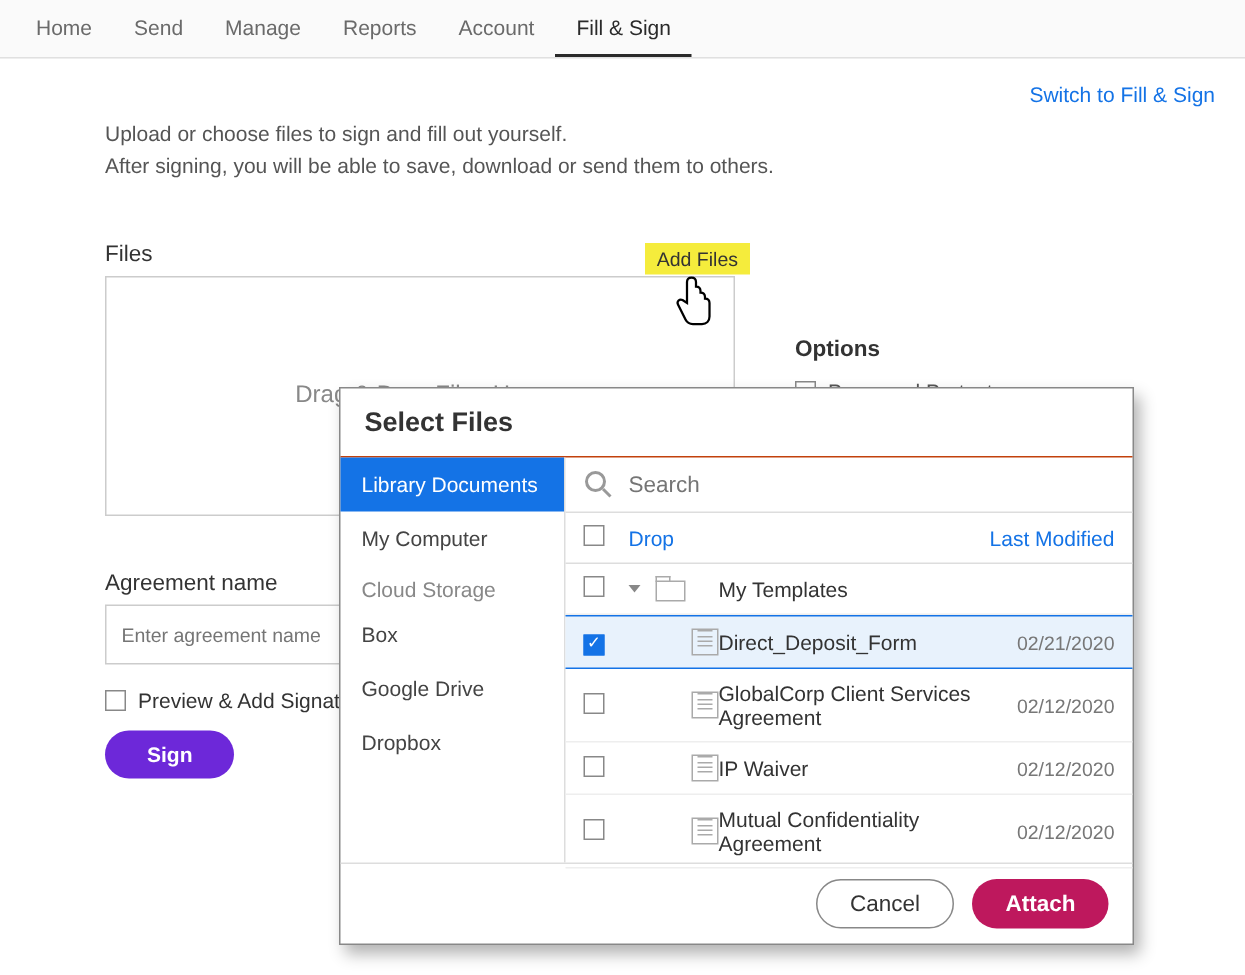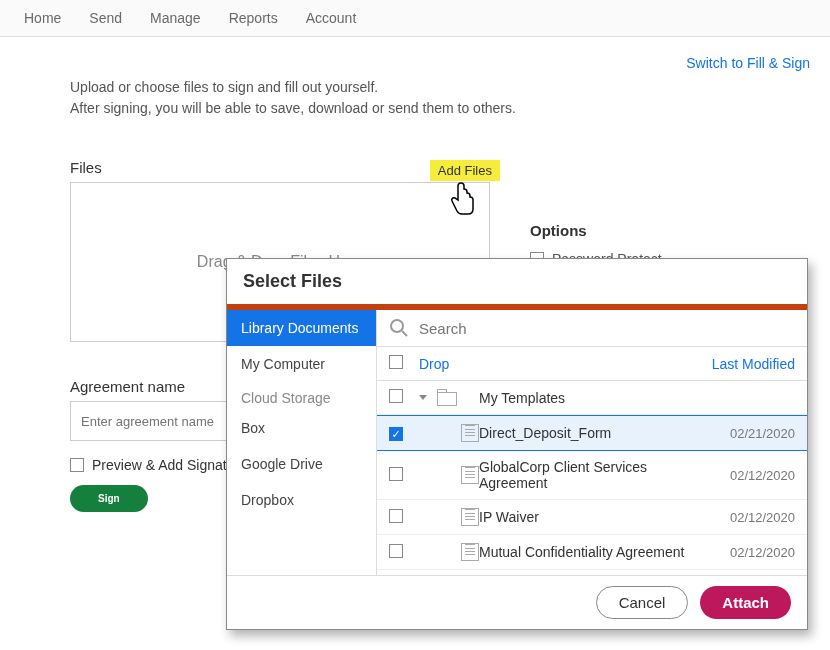--- a/index.html
+++ b/index.html
@@ -17,26 +17,26 @@
   .add-files { position: absolute; top: -22px; right: -10px; background: #f5ec3c; color: #333; font-size: 13px; padding: 3px 8px; cursor: pointer; z-index: 3; }
   .cursor { position: absolute; top: 0px; right: 10px; z-index: 4; pointer-events: none; }
   .options-col { width: 230px; padding-top: 40px; }
   .options-col h4 { font-size: 15px; font-weight: 600; margin-bottom: 12px; }
   .options-col .opt { display: flex; align-items: center; gap: 8px; color: #555; }
   .chk { width: 14px; height: 14px; border: 1px solid #888; display: inline-block; background: #fff; }
   .agreement { margin-top: 36px; width: 250px; }
   .agreement label { font-size: 15px; font-weight: 500; display: block; margin-bottom: 6px; }
   .agreement input { width: 100%; height: 40px; border: 1px solid #ccc; padding: 0 10px; font-size: 13px; }
   .preview-row { margin-top: 16px; display: flex; align-items: center; gap: 8px; color: #333; font-size: 14px; }
-  .sign-btn { margin-top: 12px; background: #15803d; color: #fff; border: none; border-radius: 20px; padding: 8px 28px; font-size: 10px; cursor: pointer; font-weight: 600; }
+  .sign-btn { margin-top: 12px; background: #6d28d9; color: #fff; border: none; border-radius: 20px; padding: 8px 28px; font-size: 14px; cursor: pointer; font-weight: 600; }
 
   
-  .modal { position: absolute; left: 226px; top: 258px; width: 582px; height: 372px; background: #fff; border: 1px solid #888; box-shadow: 4px 6px 10px rgba(0,0,0,0.3); display: flex; flex-direction: column; z-index: 10; }
+  .modal { position: absolute; left: 226px; top: 258px; width: 530px; height: 372px; background: #fff; border: 1px solid #888; box-shadow: 4px 6px 10px rgba(0,0,0,0.3); display: flex; flex-direction: column; z-index: 10; }
   .modal-title { font-size: 18px; font-weight: 600; padding: 12px 16px; }
-  .modal-body { flex: 1; display: flex; border-top: 6px solid #c2410c; min-height: 0; }
+  .modal-body { flex: 1; display: flex; border-top: 1px solid #c2410c; min-height: 0; }
   .sidebar { width: 150px; border-right: 1px solid #ddd; padding-top: 0; }
   .sidebar .item { padding: 10px 14px; font-size: 14px; color: #444; cursor: pointer; }
   .sidebar .item.active { background: #1473e6; color: #fff; }
   .sidebar .group-label { padding: 8px 14px 4px; font-size: 14px; color: #888; }
   .filepane { flex: 1; display: flex; flex-direction: column; min-height: 0; }
   .search-row { display: flex; align-items: center; gap: 10px; padding: 8px 12px; border-bottom: 1px solid #ddd; }
   .search-row svg { flex-shrink: 0; }
   .search-row input { border: none; outline: none; font-size: 15px; flex: 1; color: #555; }
   .header-row { display: flex; align-items: center; padding: 8px 12px; border-bottom: 1px solid #ddd; font-size: 14px; color: #1473e6; font-weight: 500; }
   .header-row .chkcol { width: 30px; }
@@ -64,20 +64,21 @@
 </style>
 </head>
 <body>
 
 <div class="topnav">
   <div class="tab">Home</div>
   <div class="tab">Send</div>
   <div class="tab">Manage</div>
   <div class="tab">Reports</div>
   <div class="tab">Account</div>
+  <div class="tab active">Fill &amp; Sign</div>
 </div>
 
 <a class="switch-link">Switch to Fill &amp; Sign</a>
 
 <div class="content">
   <div class="intro">
     <div>Upload or choose files to sign and fill out yourself.</div>
     <div>After signing, you will be able to save, download or send them to others.</div>
   </div>
 

